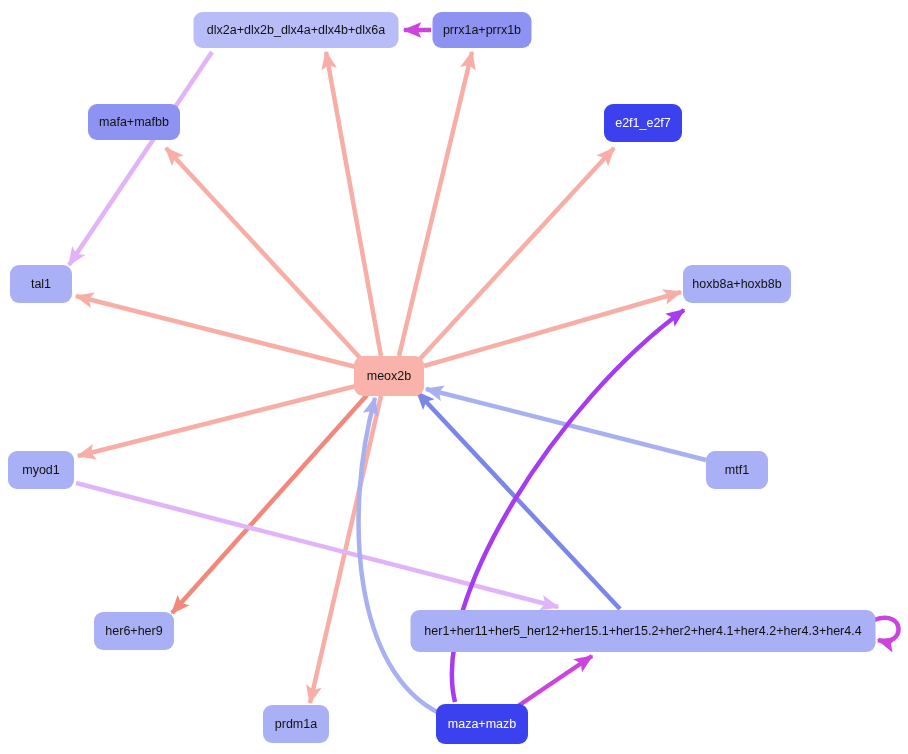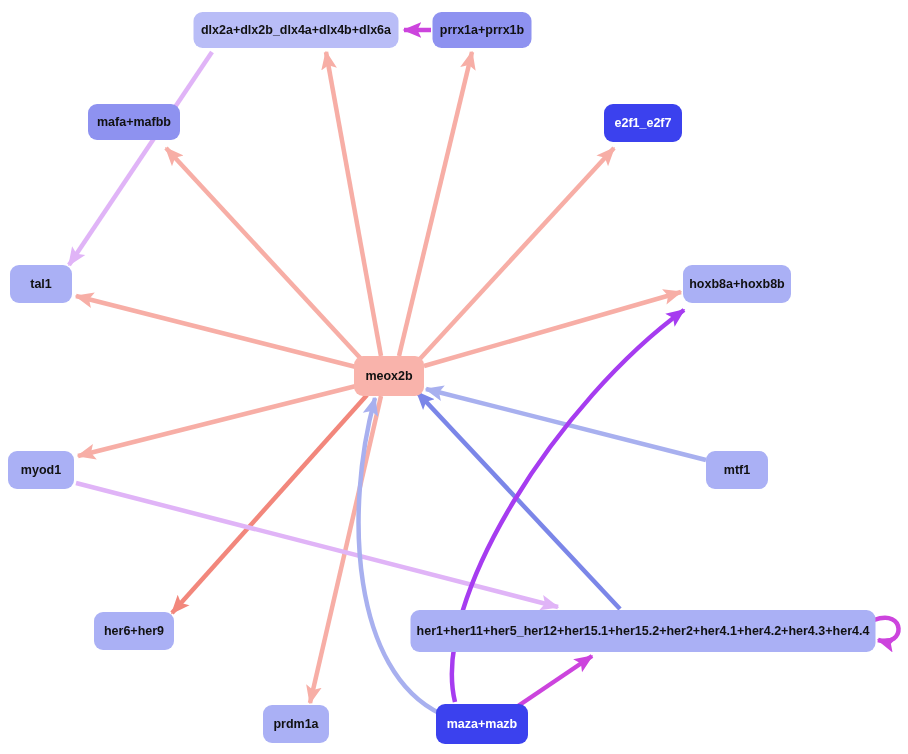--- a/index.html
+++ b/index.html
@@ -10,21 +10,20 @@
   body {
     width: 908px;
     height: 754px;
     font-family: "Liberation Sans", sans-serif;
     overflow: hidden;
   }
   #graph-root {
     position: relative;
     width: 908px;
     height: 754px;
-    font-weight: bold;
   }
   svg#network-svg {
     position: absolute;
     top: 0;
     left: 0;
     width: 908px;
     height: 754px;
     display: block;
   }
   .node-rect {

